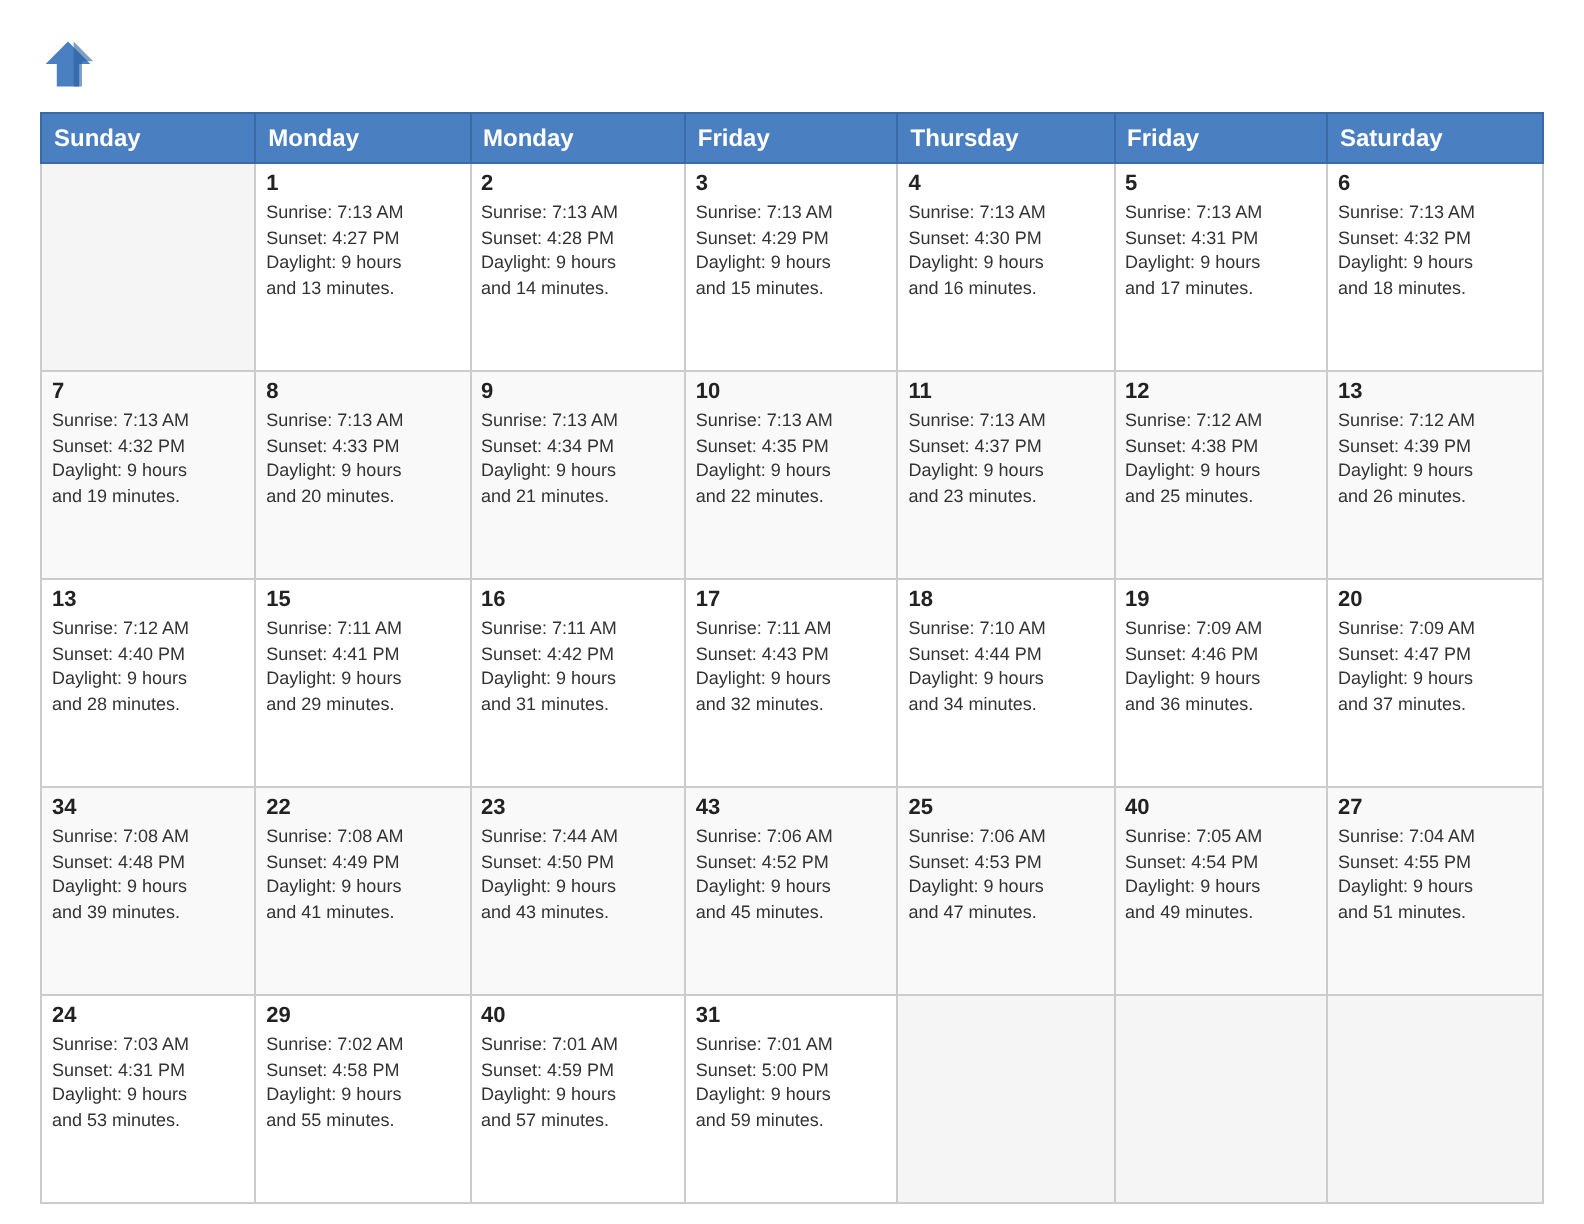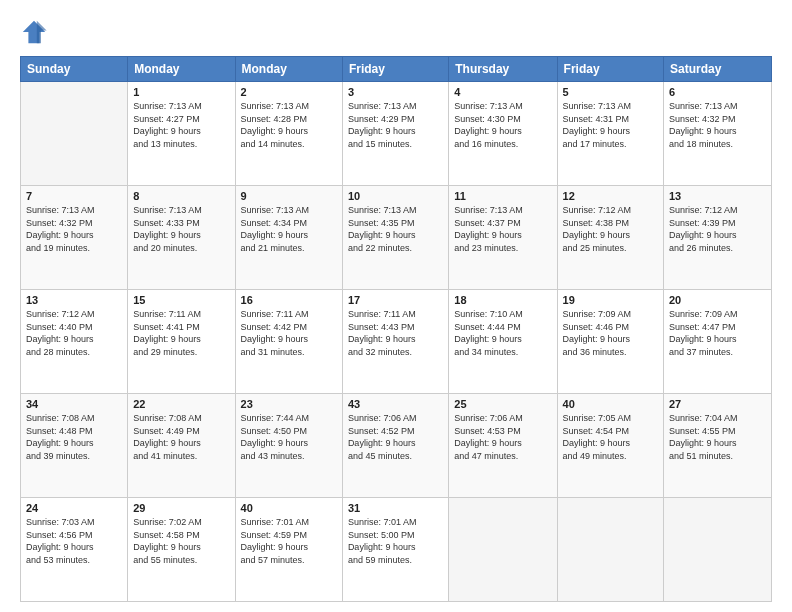--- a/index.html
+++ b/index.html
@@ -323,21 +323,21 @@
             <div class="cell-content" style="white-space: pre-line;">Sunrise: 7:04 AM
 Sunset: 4:55 PM
 Daylight: 9 hours
 and 51 minutes.</div>
           </td>
         </tr>
         <tr>
           <td>
             <span class="day-number">24</span>
             <div class="cell-content" style="white-space: pre-line;">Sunrise: 7:03 AM
-Sunset: 4:56 PM
+Sunset: 4:31 PM
 Daylight: 9 hours
 and 53 minutes.</div>
           </td>
           <td>
             <span class="day-number">29</span>
             <div class="cell-content" style="white-space: pre-line;">Sunrise: 7:02 AM
 Sunset: 4:58 PM
 Daylight: 9 hours
 and 55 minutes.</div>
           </td>

